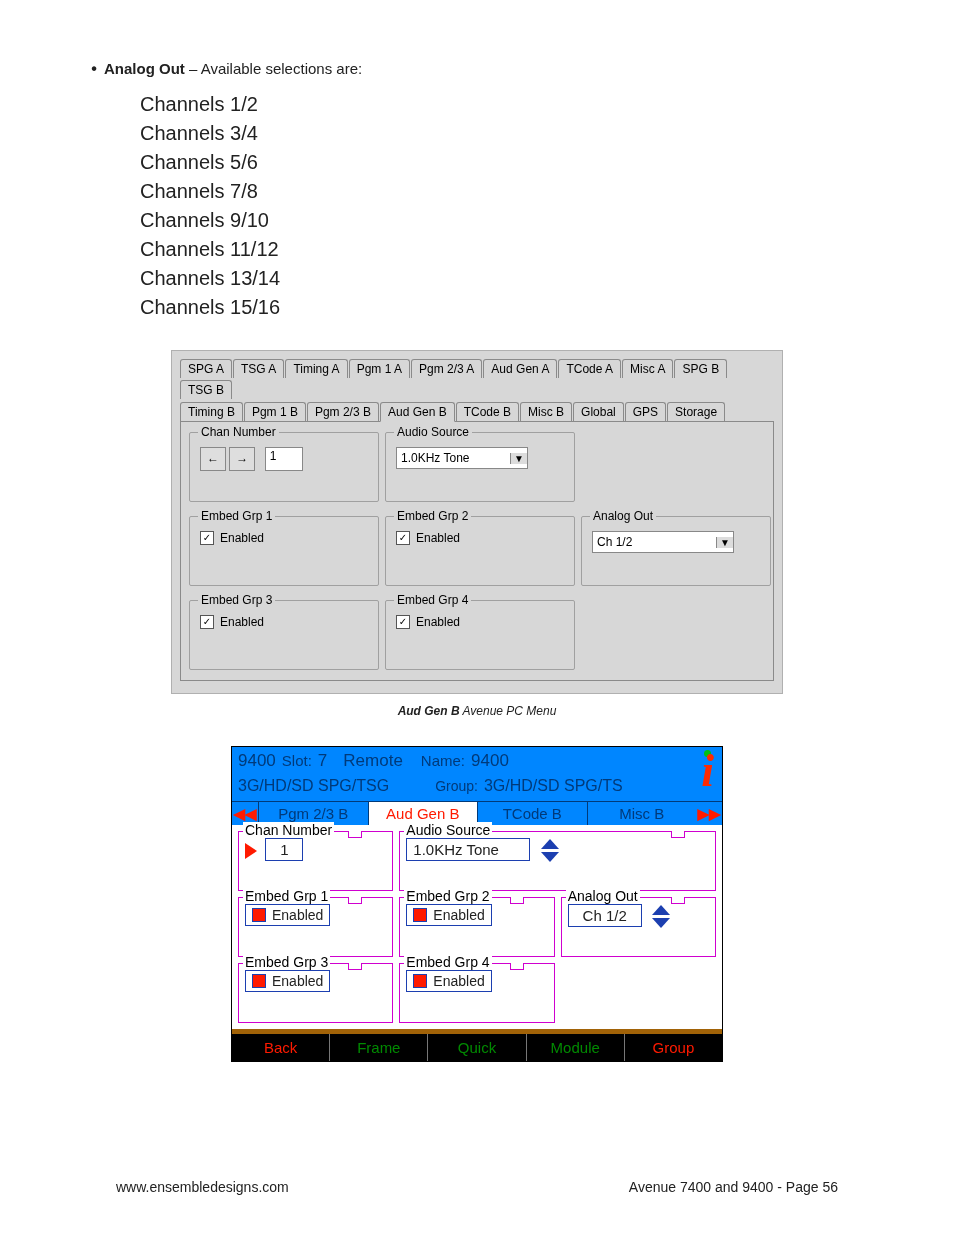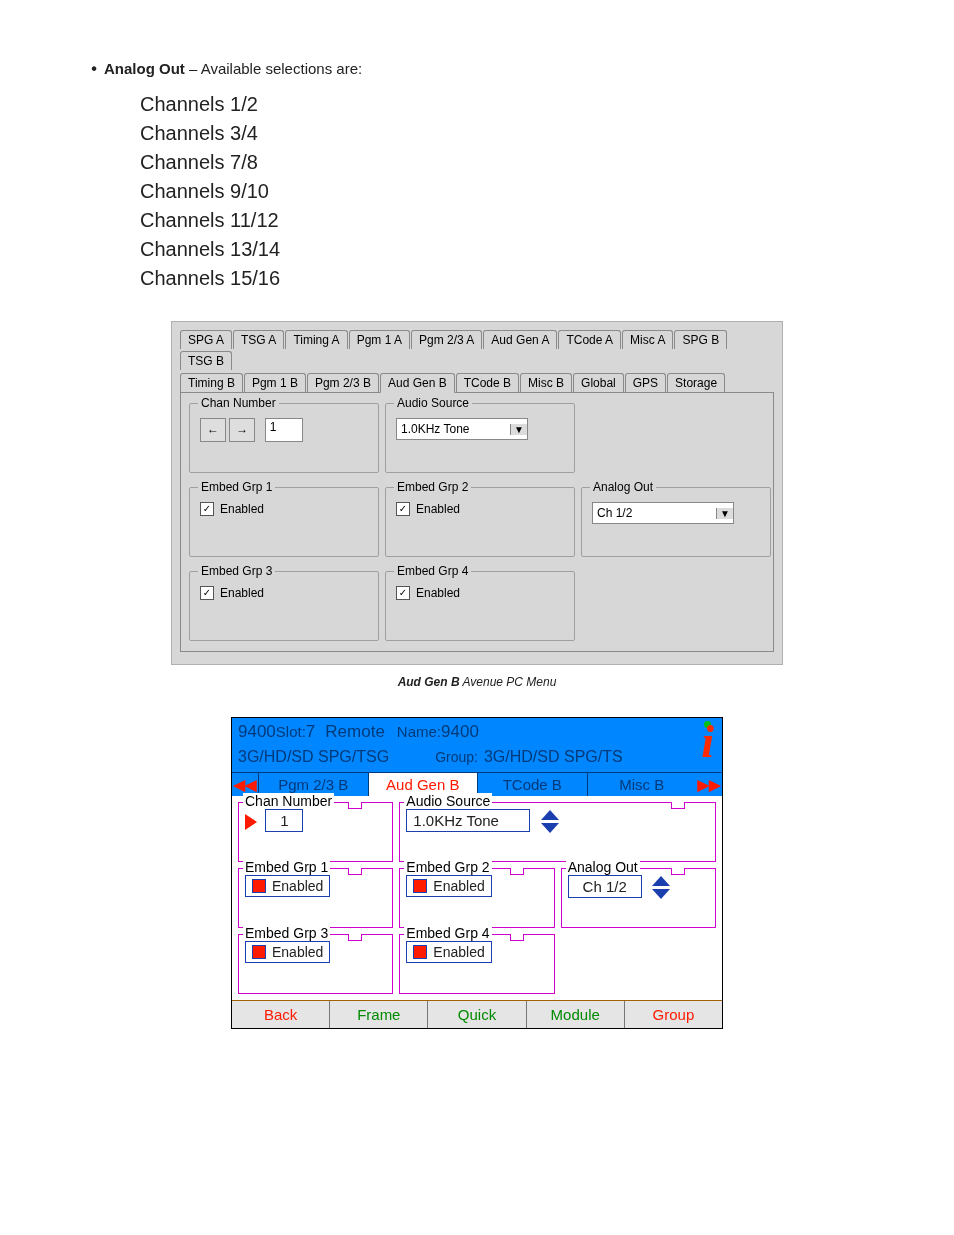--- a/index.html
+++ b/index.html
@@ -145,21 +145,21 @@
     right: 8px;
     top: 4px;
     font-family: "Times New Roman", serif;
     font-weight: bold;
     font-style: italic;
     font-size: 46px;
     color: #ff2a00;
     line-height: 40px;
   }
   .ts-top .dot { position:absolute; right:11px; top:3px; width:7px; height:7px; background:#00c018; border-radius:50%; }
-  .ts-top-row { display:flex; align-items:baseline; flex-wrap:wrap; }
+  .ts-top-row { display:flex; gap:6px; align-items:baseline; flex-wrap:wrap; }
   .ts-top-row span.k { font-size:15px; color:#003a7a; }
   .ts-top-row span.v { font-size:17px; color:#003a7a; }
   .ts-sub { background:#0086ff; color:#003a7a; padding:0 6px 6px 6px; display:flex; gap:6px; align-items:baseline; font-size:16px; }
   .ts-sub .lbl { color:#003a7a; font-size:14px; }
   .ts-tabs {
     display: flex; align-items: center; background:#0086ff;
     font-size:15px; border-top:1px solid #003a7a;
   }
   .ts-tabs .navarrow { width:26px; text-align:center; color:#ff1a00; font-weight:bold; }
   .ts-tabs .t {
@@ -202,21 +202,21 @@
     vertical-align:middle;
     margin-right:4px;
   }
   .ts-updown { display:inline-flex; flex-direction:column; gap:3px; vertical-align:middle; margin-left:6px;}
   .ts-updown .u,.ts-updown .d { width:0;height:0;border-left:9px solid transparent;border-right:9px solid transparent;}
   .ts-updown .u { border-bottom:10px solid #1c3fb0;}
   .ts-updown .d { border-top:10px solid #1c3fb0;}
   .ts-enabled { display:flex; align-items:center; gap:6px; border:1px solid #1c3fb0; padding:2px 6px; font-size:14px; width:max-content; }
   .ts-enabled .sq { width:12px; height:12px; background:#ff1a00; border:1px solid #1c3fb0; }
   .ts-bottom {
-    display:flex; background:#e5e5e5; border-top:1px solid #a16207;
+    display:flex; background:#000000; border-top:5px solid #a16207;
   }
   .ts-bottom .btn {
     flex:1; text-align:center; padding:5px 0;
     font-size:15px; border-right:1px solid #777;
   }
   .ts-bottom .btn.red { color:#ff1a00; }
   .ts-bottom .btn.green { color:#008a00; }
   .ts-bottom .btn:last-child { border-right:none; }
 
   .footer {
@@ -233,20 +233,21 @@
   <div class="content">
     <div class="bullet-row">
       <div class="bullet">•</div>
       <div class="desc">
         <b>Analog Out</b><span> – Available selections are:</span>
       </div>
     </div>
     <div class="chan-list" id="chan-list">
         <div>Channels 1/2</div>
         <div>Channels 3/4</div>
+        <div>Channels 5/6</div>
         <div>Channels 7/8</div>
         <div>Channels 9/10</div>
         <div>Channels 11/12</div>
         <div>Channels 13/14</div>
         <div>Channels 15/16</div>
       </div>
 
     <div class="pcmenu">
       <div class="pc-tabs" id="pc-tabs-1">
           <span class="pc-tab">SPG A</span>
@@ -424,13 +425,17 @@
       <div class="ts-bottom" id="ts-bottom">
           <div class="btn red">Back</div>
           <div class="btn green">Frame</div>
           <div class="btn green">Quick</div>
           <div class="btn green">Module</div>
           <div class="btn red">Group</div>
         </div>
     </div>
   </div>
 
+  <div class="footer">
+    <div>www.ensembledesigns.com</div>
+    <div>Avenue 7400 and 9400 - Page 56</div>
+  </div>
 </div>
 
 </body></html>

